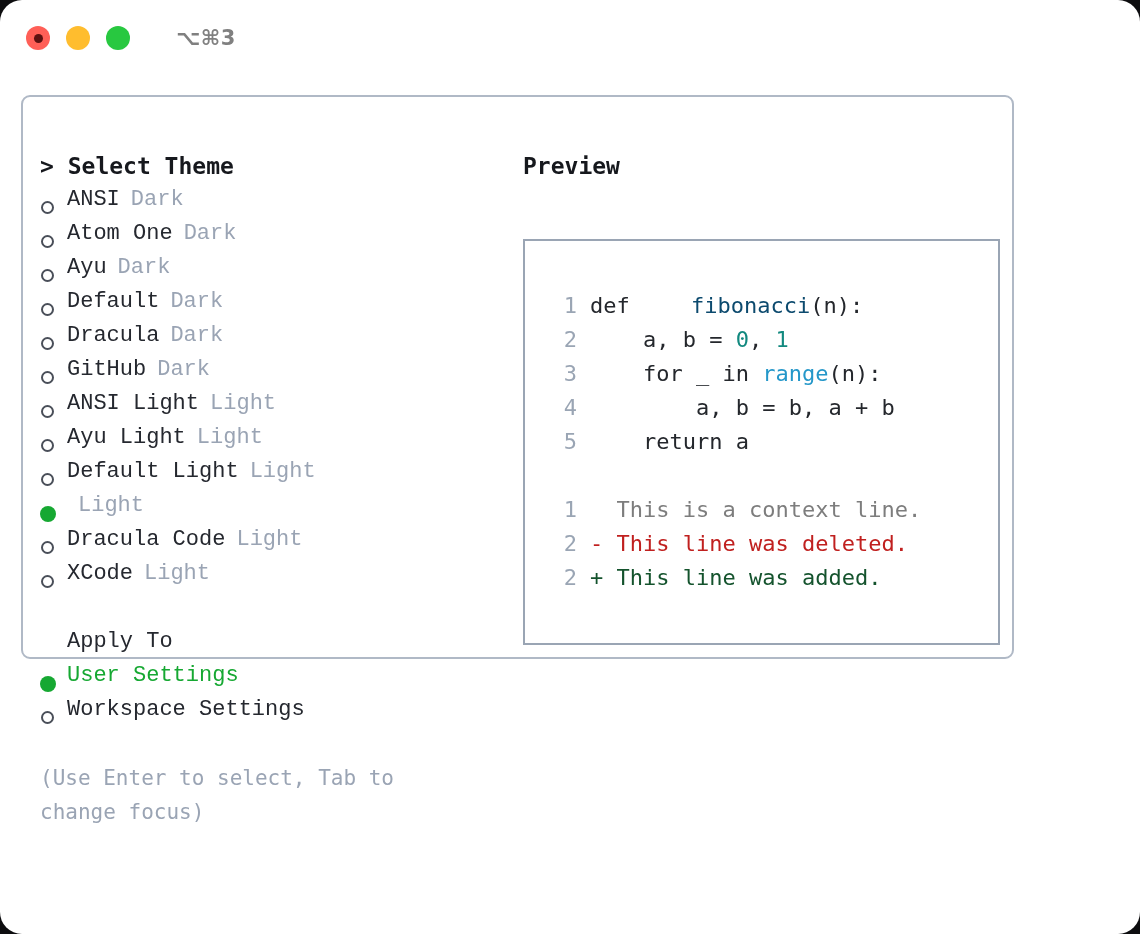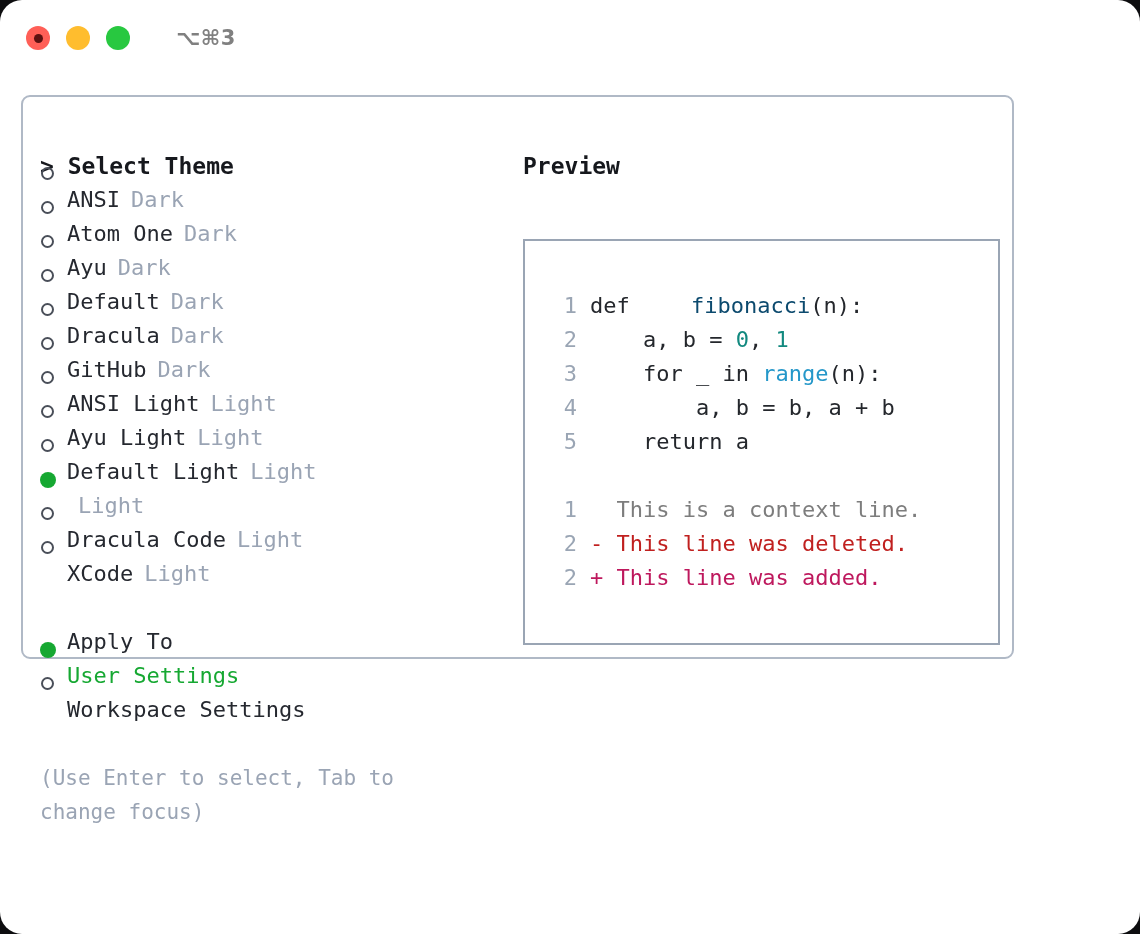--- a/index.html
+++ b/index.html
@@ -88,25 +88,26 @@
   .section-title {
     font-size: 23px;
     font-weight: bold;
     color: #16181d;
     line-height: 34px;
     white-space: pre;
   }
 
   .opt-row {
     display: flex;
-    align-items: flex-start;
+    align-items: flex-end;
     line-height: 34px;
     height: 34px;
     font-size: 22px;
     white-space: pre;
+    font-family: Liberation Mono, monospace;
   }
 
   .marker {
     width: 27px;
     flex: none;
     position: relative;
     color: #3c4049;
   }
   .marker .ring {
     position: absolute;
@@ -174,21 +175,21 @@
     margin-right: 13px;
   }
   .code-text { color: #24272c; }
 
   .tok-fn   { color: #0c4a6e; margin-left: 48px; }
   .tok-num  { color: #12897f; }
   .tok-call { color: #2497c9; }
 
   .diff-ctx { color: #7d7d7d; }
   .diff-del { color: #c0201f; }
-  .diff-add { color: #be185d; }
+  .diff-add { color: #14532d; }
 
   .blank-line { height: 34px; }
 </style>
 </head>
 <body>
 
 <div id="window">
 
   <div id="titlebar">
     <div class="dot red">

